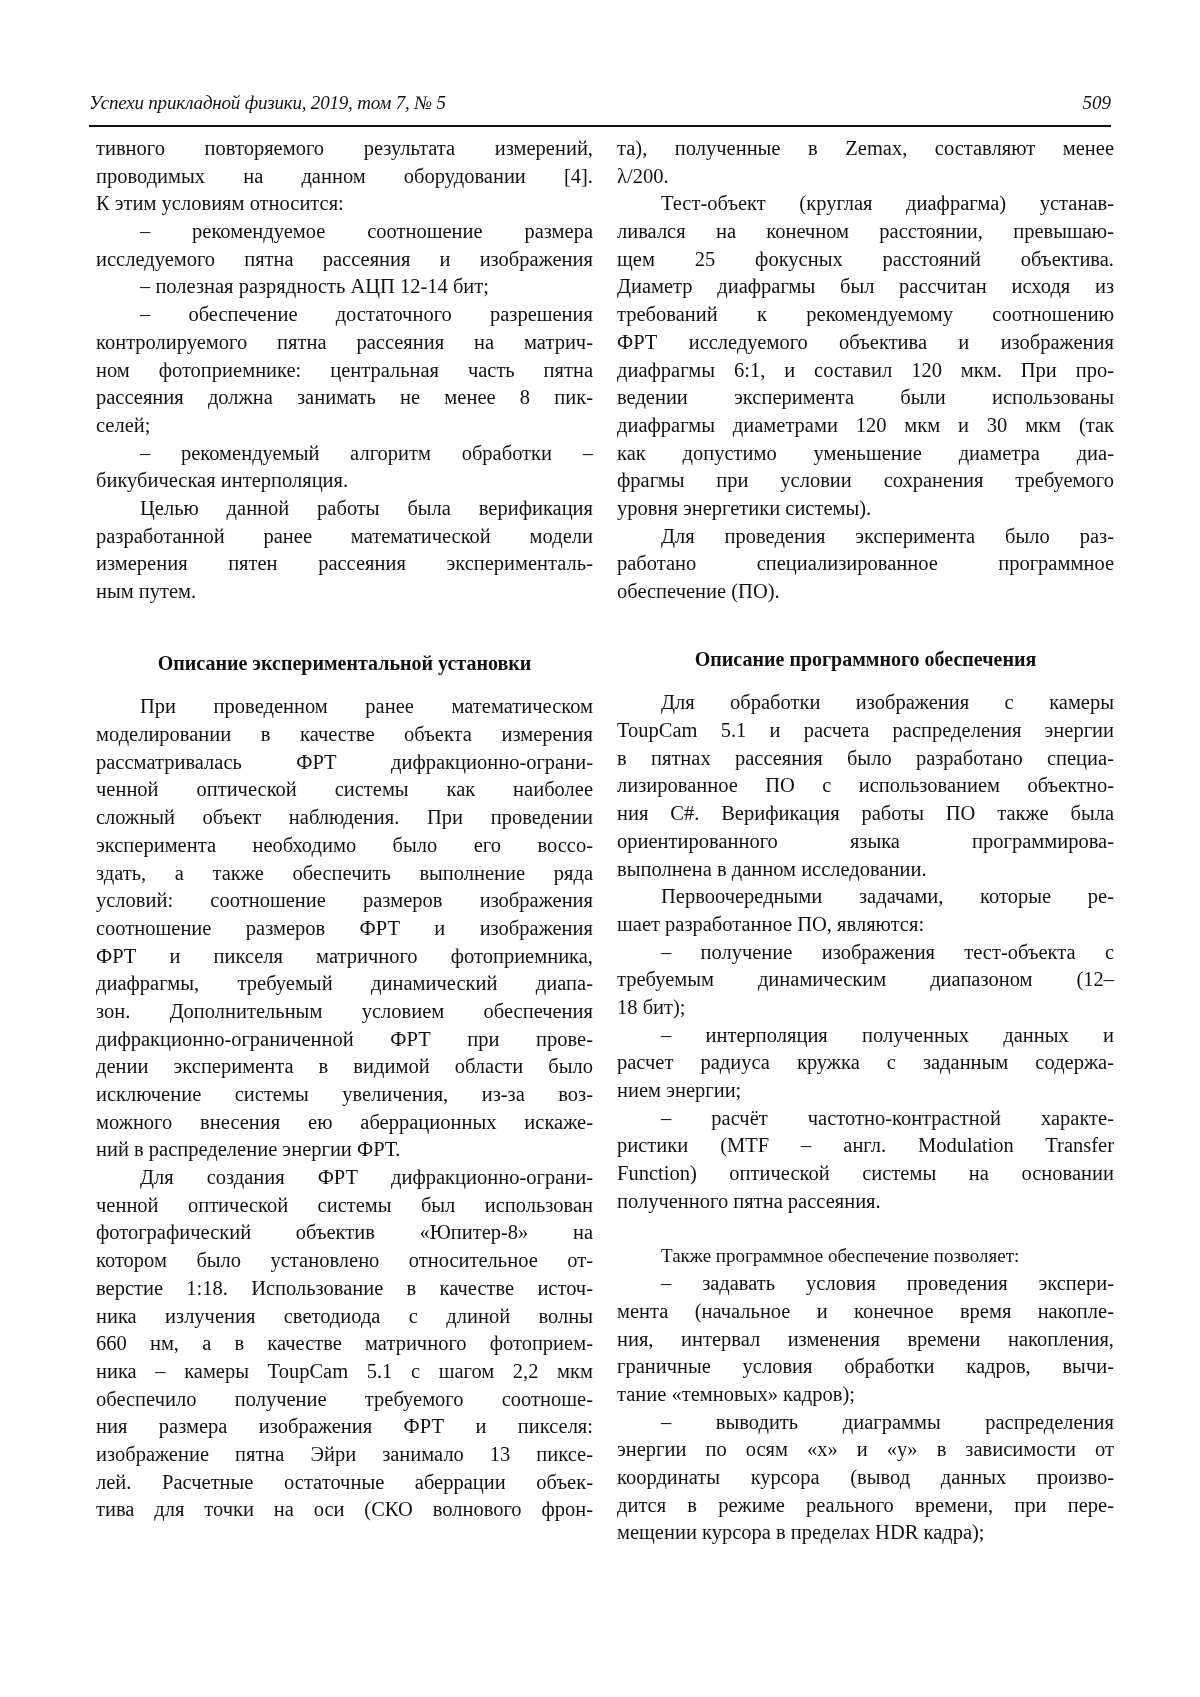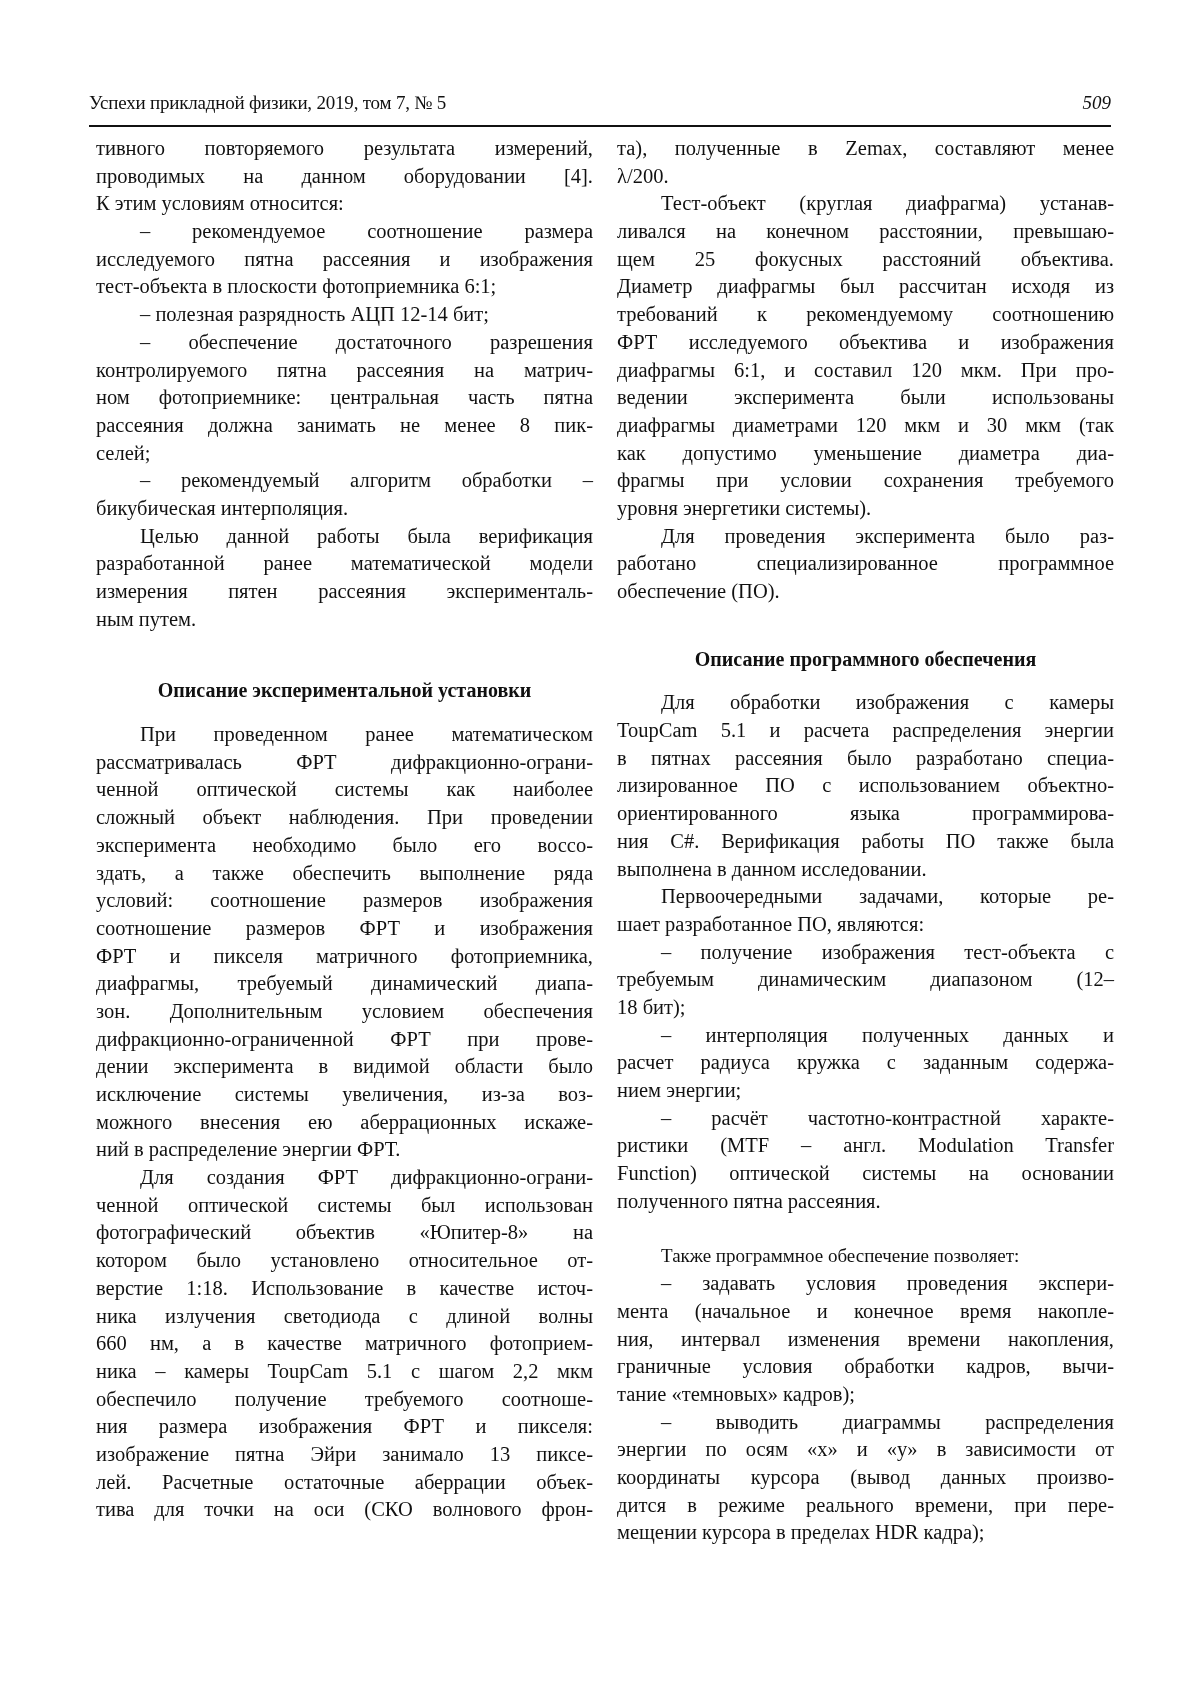--- a/index.html
+++ b/index.html
@@ -1,19 +1,19 @@
 <!DOCTYPE html>
 <html><head>
 <meta charset="utf-8">
 <style>
   html, body { margin: 0; padding: 0; background: #ffffff; }
   body { width: 1200px; height: 1697px; position: relative; overflow: hidden;
          font-family: "Liberation Serif", "DejaVu Serif", serif; color: #111111; }
   .header { position: absolute; left: 89px; top: 92px; width: 1022px; height: 30px; }
-  .header .journal { position: absolute; left: 0; top: 0; font-size: 19px; letter-spacing: -0.2px; }
+  .header .journal { position: absolute; left: 0; top: 0; font-style: italic; font-size: 19px; letter-spacing: -0.2px; }
   .header .page-num { position: absolute; right: 0; top: 0; font-style: italic; font-size: 19px; }
   .header-rule { position: absolute; left: 89px; top: 125px; width: 1022px; height: 2px; background: #111111; }
   .col { position: absolute; top: 135px; width: 497px; }
   .col-left { left: 96px; }
   .col-right { left: 617px; }
   .ln { display: block; height: 27.7px; line-height: 27.7px; font-size: 20.5px; white-space: nowrap;
         text-align: justify; text-align-last: justify; }
   .ln.last { text-align-last: left; }
   .ln.indent { padding-left: 44px; }
   .heading { font-weight: bold; font-size: 20px; text-align: right; text-align-last: center; }
@@ -31,21 +31,20 @@
 <div class="col col-left">
   <div>
     <span class="ln">тивного повторяемого результата измерений,</span>
     <span class="ln">проводимых на данном оборудовании [4].</span>
     <span class="ln last">К этим условиям относится:</span>
   </div>
   <div>
     <div>
       <span class="ln indent">– рекомендуемое соотношение размера</span>
       <span class="ln">исследуемого пятна рассеяния и изображения</span>
-      <span class="ln last">тест-объекта в плоскости фотоприемника 6:1;</span>
     </div>
     <div>
       <span class="ln indent last">– полезная разрядность АЦП 12-14 бит;</span>
     </div>
     <div>
       <span class="ln indent">– обеспечение достаточного разрешения</span>
       <span class="ln">контролируемого пятна рассеяния на матрич-</span>
       <span class="ln">ном фотоприемнике: центральная часть пятна</span>
       <span class="ln">рассеяния должна занимать не менее 8 пик-</span>
       <span class="ln last">селей;</span>
@@ -59,20 +58,21 @@
     <span class="ln indent">Целью данной работы была верификация</span>
     <span class="ln">разработанной ранее математической модели</span>
     <span class="ln">измерения пятен рассеяния эксперименталь-</span>
     <span class="ln last">ным путем.</span>
   </div>
   <span class="gap" style="height:44px"></span>
   <span class="ln heading">Описание экспериментальной установки</span>
   <span class="gap" style="height:16px"></span>
   <div>
     <span class="ln indent">При проведенном ранее математическом</span>
+    <span class="ln">моделировании в качестве объекта измерения</span>
     <span class="ln">рассматривалась ФРТ дифракционно-ограни-</span>
     <span class="ln">ченной оптической системы как наиболее</span>
     <span class="ln">сложный объект наблюдения. При проведении</span>
     <span class="ln">эксперимента необходимо было его воссо-</span>
     <span class="ln">здать, а также обеспечить выполнение ряда</span>
     <span class="ln">условий: соотношение размеров изображения</span>
     <span class="ln">соотношение размеров ФРТ и изображения</span>
     <span class="ln">ФРТ и пикселя матричного фотоприемника,</span>
     <span class="ln">диафрагмы, требуемый динамический диапа-</span>
     <span class="ln">зон. Дополнительным условием обеспечения</span>
@@ -124,22 +124,22 @@
     <span class="ln last">обеспечение (ПО).</span>
   </div>
   <span class="gap" style="height:40px"></span>
   <span class="ln heading">Описание программного обеспечения</span>
   <span class="gap" style="height:16px"></span>
   <div>
     <span class="ln indent">Для обработки изображения с камеры</span>
     <span class="ln">ToupCam 5.1 и расчета распределения энергии</span>
     <span class="ln">в пятнах рассеяния было разработано специа-</span>
     <span class="ln">лизированное ПО с использованием объектно-</span>
+    <span class="ln">ния C#. Верификация работы ПО также была</span>
     <span class="ln">ориентированного языка программирова-</span>
-    <span class="ln">ния C#. Верификация работы ПО также была</span>
     <span class="ln last">выполнена в данном исследовании.</span>
   </div>
   <div>
     <span class="ln indent">Первоочередными задачами, которые ре-</span>
     <span class="ln last">шает разработанное ПО, являются:</span>
   </div>
   <div>
     <div>
       <span class="ln indent">– получение изображения тест-объекта с</span>
       <span class="ln">требуемым динамическим диапазоном (12–</span>

